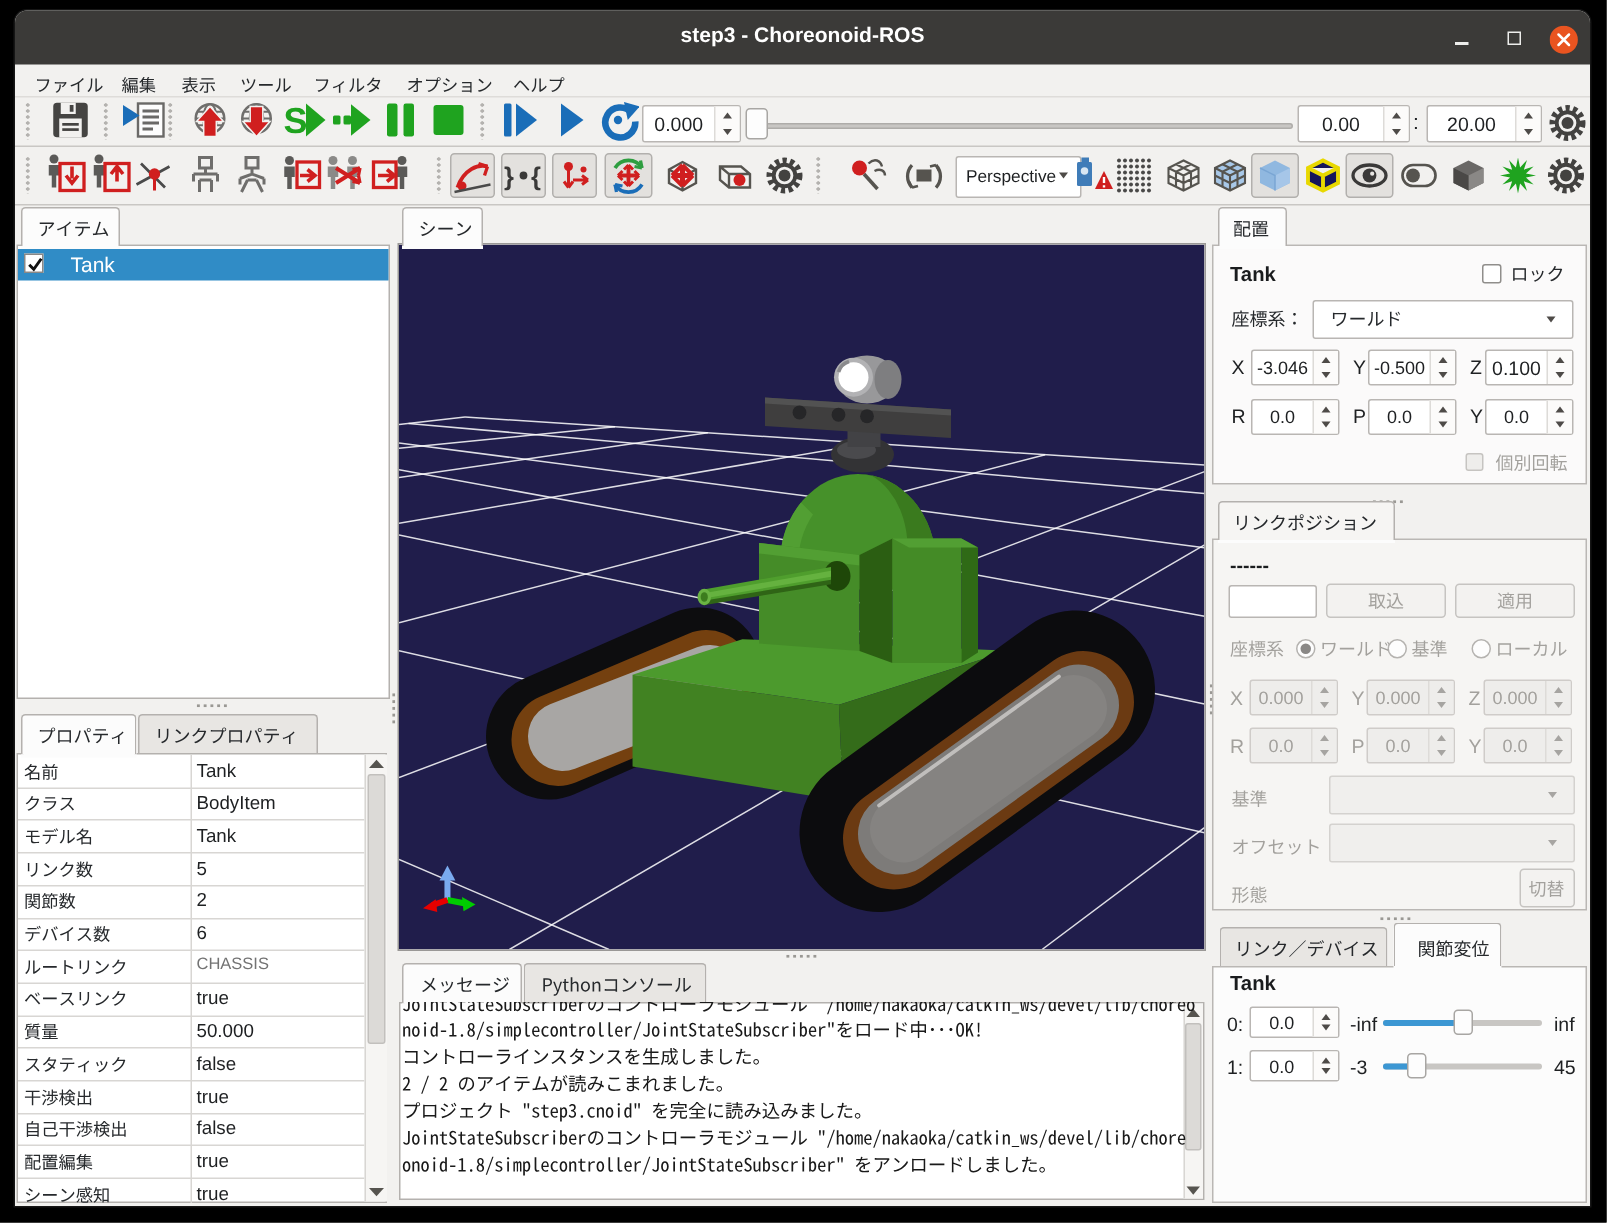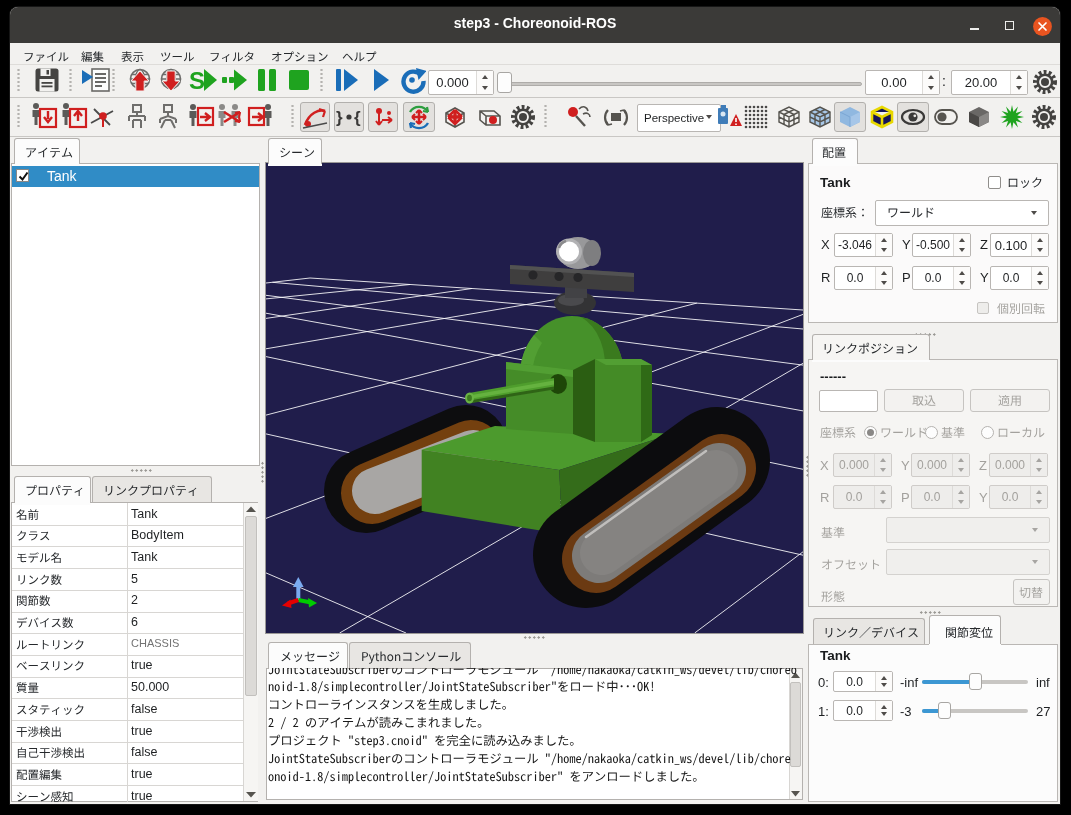--- a/index.html
+++ b/index.html
@@ -1301,21 +1301,21 @@
 <div class="spin" style="left:833.0px;top:700.0px;width:60.0px;height:21.0px">
     <div class="v" style="font-size:12px">0.0</div>
     <div class="ar"></div>
   </div>
 <div class="udt up" style="left:880.5px;top:704.5px"></div>
 <div class="udt dn" style="left:880.5px;top:712.0px"></div>
 <div class="abs" style="left:900px;top:704.0px;font-size:13px;color:#1e2022">-3</div>
 <div class="abs" style="left:922px;top:709.0px;width:106px;height:4px;background:#c8c6c3;border-radius:2px"></div>
 <div class="abs" style="left:922px;top:709.0px;width:18.0px;height:4px;background:#3c97d3;border-radius:2px"></div>
 <div class="abs" style="left:938.0px;top:701.5px;width:13px;height:17px;background:#fdfdfd;border:1px solid #a8a6a3;border-radius:3px"></div>
-<div class="abs" style="left:1036px;top:704.0px;font-size:13px;color:#1e2022">27</div>
+<div class="abs" style="left:1036px;top:704.0px;font-size:13px;color:#1e2022">45</div>
 <svg width="0" height="0" style="position:absolute">
     <defs>
       <path id="g0" d="M861 665 800 704C781 699 762 699 747 699C701 699 302 699 245 699C212 699 173 702 145 705V617C171 618 205 620 245 620C302 620 698 620 756 620C742 524 696 385 625 294C541 187 429 102 235 53L303 -22C487 36 606 129 697 246C776 349 824 510 846 615C850 634 854 651 861 665Z"></path>
       <path id="g1" d="M865 505 820 547C807 544 780 542 765 542C717 542 310 542 271 542C241 542 205 545 177 549V466C208 468 241 470 271 470C310 470 693 469 749 469C720 420 648 332 577 289L642 244C732 306 816 431 845 478C850 486 859 498 865 505ZM529 402H442C445 382 448 362 448 342C448 212 429 102 294 11C271 -5 247 -15 225 -23L296 -79C507 38 527 189 529 402Z"></path>
       <path id="g2" d="M86 361 126 283C265 326 402 386 507 446V76C507 38 504 -12 501 -31H599C595 -11 593 38 593 76V498C695 566 787 642 863 721L796 783C727 700 627 613 523 548C412 478 259 408 86 361Z"></path>
       <path id="g3" d="M524 21 577 -23C584 -17 595 -9 611 0C727 57 866 160 952 277L905 345C828 232 705 141 613 99C613 130 613 613 613 676C613 714 616 742 617 750H525C526 742 530 714 530 676C530 613 530 123 530 77C530 57 528 37 524 21ZM66 26 141 -24C225 45 289 143 319 250C346 350 350 564 350 675C350 705 354 735 355 747H263C267 726 270 704 270 674C270 563 269 363 240 272C210 175 150 86 66 26Z"></path>
       <path id="g4" d="M392 779V713H943V779ZM89 268C77 181 59 91 26 30C42 24 70 11 82 3C113 67 137 163 150 258ZM283 256C307 198 326 122 330 72L383 89C368 49 348 11 323 -24C339 -31 367 -53 379 -66C440 18 470 125 485 228V-80H541V115H615V-71H666V115H744V-71H795V115H876V-8C876 -16 874 -18 866 -19C858 -19 838 -19 813 -18C821 -36 831 -62 834 -80C871 -80 898 -78 916 -68C935 -57 939 -38 939 -9V348H496L498 416H918V648H431V428C431 331 425 208 386 98C379 147 360 217 337 272ZM615 173H541V289H615ZM666 173V289H744V173ZM795 173V289H876V173ZM498 586H845V478H498ZM28 398 37 331 189 340V-80H254V344L329 350C337 326 343 303 346 285L403 309C392 365 355 453 318 520L265 499C279 472 293 442 305 412L171 405C236 490 309 604 364 698L302 726C276 672 239 606 200 543C186 563 168 585 148 607C184 663 226 746 261 815L196 840C176 784 140 707 108 649L76 680L37 633C83 590 134 531 163 485C143 454 123 426 104 401Z"></path>
       <path id="g5" d="M265 842C221 750 139 634 27 546C44 535 69 513 81 496C115 524 146 554 174 585V290H460V228H54V165H397C301 92 155 26 29 -6C46 -22 67 -50 79 -69C207 -29 357 47 460 135V-79H535V138C637 52 789 -23 920 -61C931 -42 952 -15 968 1C842 31 697 94 601 165H947V228H535V290H920V350H552V419H843V473H552V540H840V594H552V660H881V722H551C571 754 592 792 610 829L526 840C515 806 494 760 474 722H281C304 758 325 793 343 827ZM480 540V473H246V540ZM480 594H246V660H480ZM480 419V350H246V419Z"></path>
       <path id="g6" d="M140 -10 164 -80C283 -50 455 -7 613 35L605 102L355 40V268C412 304 464 345 505 386C575 157 705 -4 918 -77C929 -56 951 -26 968 -11C855 23 765 84 697 166C765 205 847 260 910 311L851 357C802 312 725 256 660 215C625 267 597 326 576 391H937V456H536V547H863V609H536V691H902V757H536V840H460V757H100V691H460V609H145V547H460V456H63V391H411C311 308 160 233 28 196C44 180 66 153 77 134C142 156 213 187 281 224V22Z"></path>
       <path id="g7" d="M234 351C191 238 117 127 35 56C54 46 88 24 104 11C183 88 262 207 311 330ZM684 320C756 224 832 94 859 10L934 44C904 129 826 255 753 349ZM149 766V692H853V766ZM60 523V449H461V19C461 3 455 -1 437 -2C418 -3 352 -3 284 0C296 -23 308 -56 311 -79C400 -79 459 -78 494 -66C530 -53 542 -31 542 18V449H941V523Z"></path>

